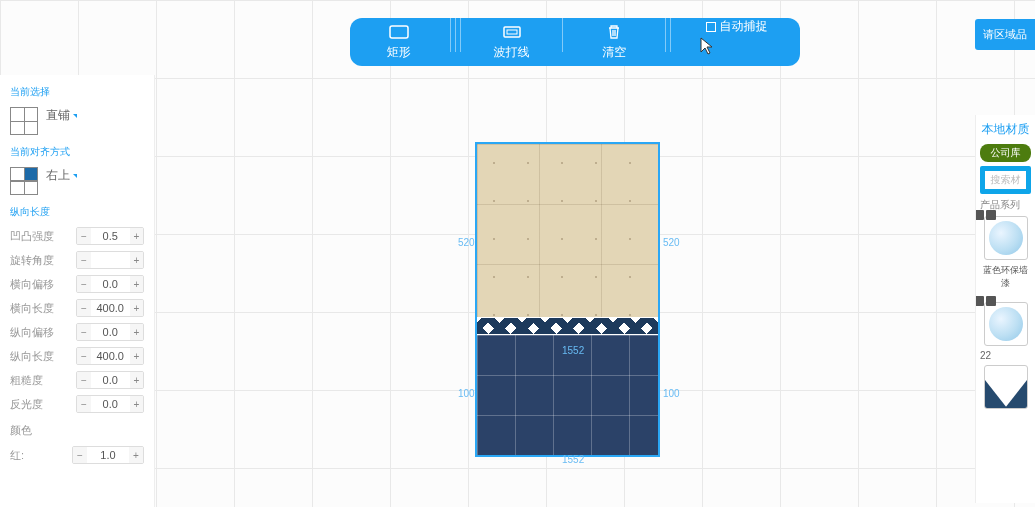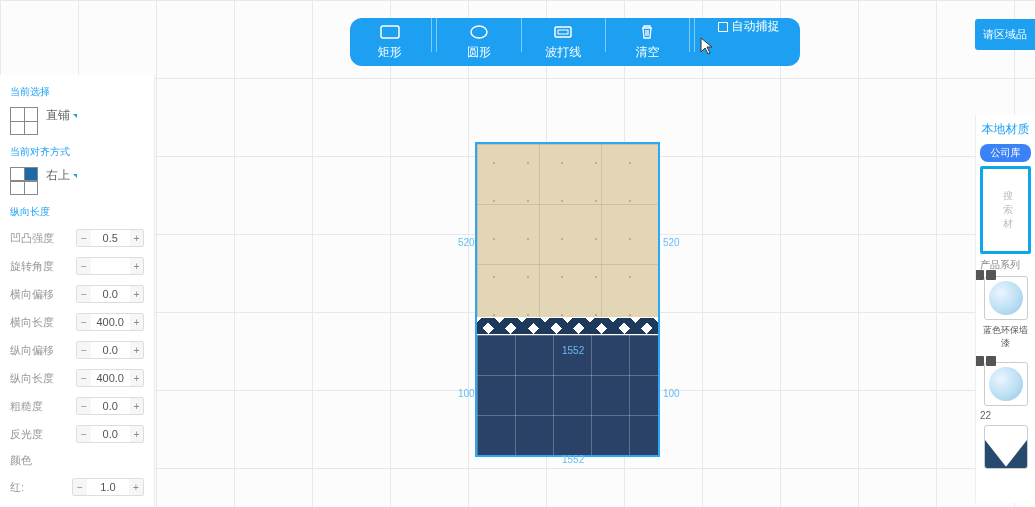--- a/index.html
+++ b/index.html
@@ -133,21 +133,20 @@
       width: 0; height: 0;
       border-left: 4px solid transparent;
       border-top: 4px solid #1d9ff2;
     }
     .param-row {
       display: flex;
       align-items: center;
       justify-content: space-between;
       margin-bottom: 6px;
       gap: 14px;
-      margin-top: 10px;
     }
     .param-label { color: #999; font-size: 11px; width: 56px; }
     .stepper {
       display: flex;
       align-items: center;
       border: 1px solid #ddd;
       border-radius: 2px;
       height: 18px;
       overflow: hidden;
       background: #fff;
@@ -176,33 +175,33 @@
       right: 0;
       width: 60px;
       bottom: 4px;
       background: #fff;
       border-left: 1px solid #eee;
       padding: 6px 4px;
       overflow: hidden;
     }
     .rp-title { color: #1d9ff2; font-size: 12px; text-align: center; margin-bottom: 6px; }
     .rp-tab {
-      background: #3b82f6;
+      background: #4d7c0f;
       color: #fff;
       font-size: 10px;
       text-align: center;
       padding: 2px 4px;
       border-radius: 8px;
       margin-bottom: 4px;
     }
     .rp-search {
-      border: 3px solid #0ea5e9;
+      border: 5px solid #0ea5e9;
       font-size: 10px;
       color: #bbb;
-      padding: 20px;
+      padding: 2px;
       text-align: center;
       border-radius: 2px;
       margin-bottom: 4px;
     }
     .rp-sub { color: #888; font-size: 10px; margin-bottom: 4px; }
     .swatch-box { position: relative; margin-bottom: 4px; }
     .swatch-ctl {
       position: absolute;
       top: -6px; left: -6px;
       display: flex; gap: 2px;
@@ -332,28 +331,20 @@
   <div class="tool-item">
     <span class="tool-icon">
       <svg width="22" height="16" viewBox="0 0 22 16">
           <rect x="2" y="2" width="18" height="12" rx="2" fill="none" stroke="#fff" stroke-width="1.5"></rect>
         </svg>
     </span>
     <span>矩形</span>
   </div>
   <div class="tool-sep"></div>
   <div class="tool-sep"></div>
-  <div class="tool-item">
-    <span class="tool-icon">
-      <svg width="22" height="16" viewBox="0 0 22 16">
-          <ellipse cx="11" cy="8" rx="8" ry="6" fill="none" stroke="#fff" stroke-width="1.5"></ellipse>
-        </svg>
-    </span>
-    <span>圆形</span>
-  </div>
   <div class="tool-sep"></div>
   <div class="tool-item">
     <span class="tool-icon">
       <svg width="22" height="16" viewBox="0 0 22 16">
           <rect x="3" y="3" width="16" height="10" rx="1" fill="none" stroke="#fff" stroke-width="1.5"></rect>
           <rect x="6" y="6" width="10" height="4" fill="none" stroke="#fff" stroke-width="1"></rect>
         </svg>
     </span>
     <span>波打线</span>
   </div>

